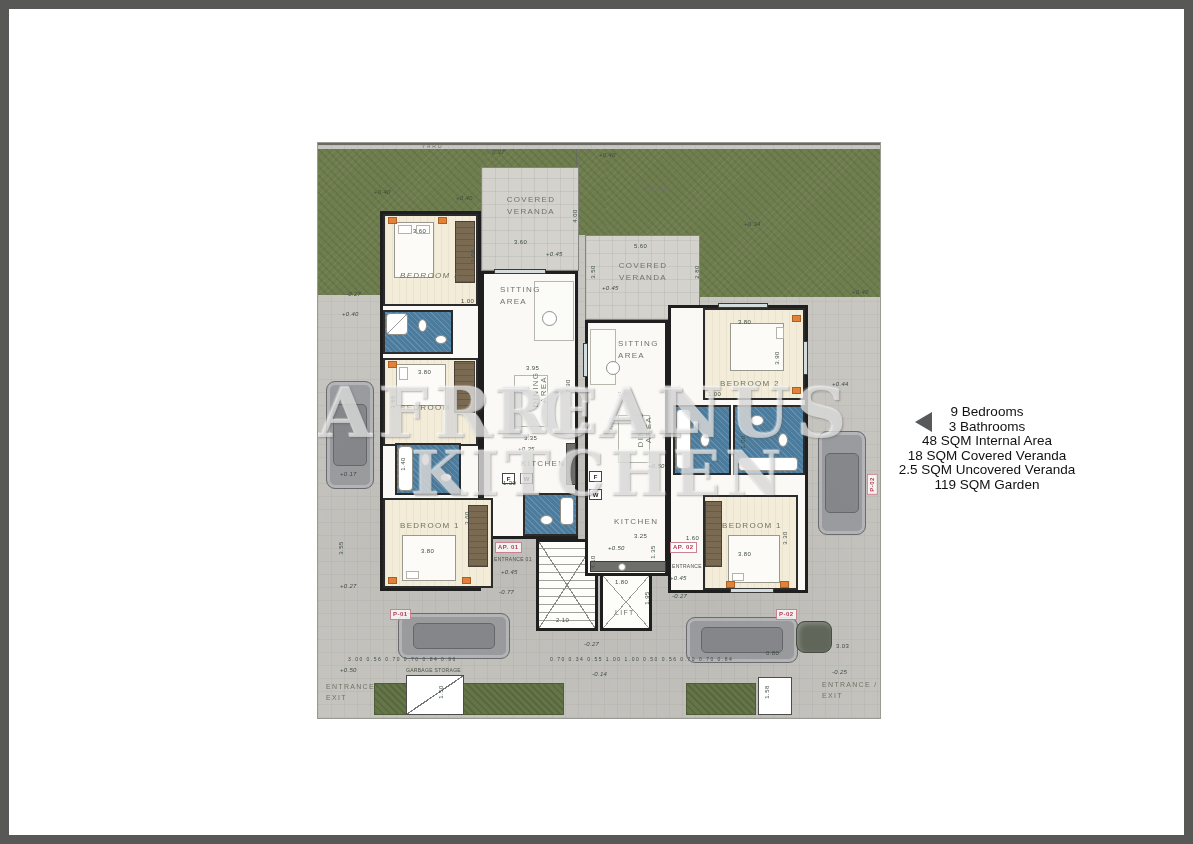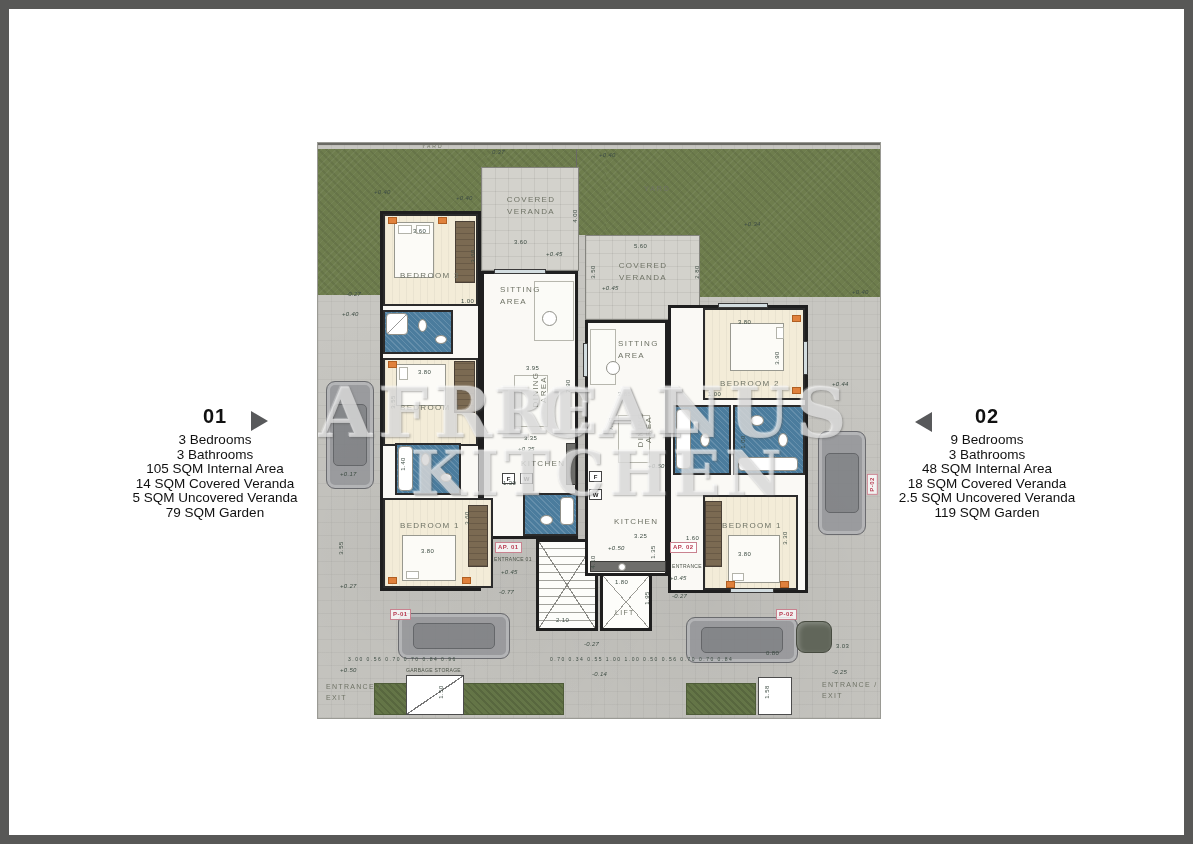--- a/index.html
+++ b/index.html
@@ -73,33 +73,22 @@
   .wm .l1{font-size:70px;letter-spacing:6px;line-height:64px;display:block;transform:scaleY(0.98);}
   .wm .l2{font-size:62px;letter-spacing:5px;line-height:62px;display:block;}
   .bline{background:#6a6a64;}
 </style>
 </head>
 <body>
 
 <div class="canvas">
 
 
-  <div class="unit" style="left:116px;top:396px;">
-    <div class="num">01</div>
-    <div class="tri right" style="left:126px;top:6px;"></div>
-    <div class="spec">3 Bedrooms</div>
-    <div class="spec">3 Bathrooms</div>
-    <div class="spec">105 SQM Internal Area</div>
-    <div class="spec">14 SQM Covered Veranda</div>
-    <div class="spec">5 SQM Uncovered Veranda</div>
-    <div class="spec">79 SQM Garden</div>
-  </div>
 
   <div class="unit" style="left:888px;top:396px;">
-    <div class="num">02</div>
     <div class="tri left" style="left:18px;top:7px;"></div>
     <div class="spec">9 Bedrooms</div>
     <div class="spec">3 Bathrooms</div>
     <div class="spec">48 SQM Internal Area</div>
     <div class="spec">18 SQM Covered Veranda</div>
     <div class="spec">2.5 SQM Uncovered Veranda</div>
     <div class="spec">119 SQM Garden</div>
   </div>
 
   <div class="plan">
@@ -122,21 +111,21 @@
     <div class="white-field" style="left:62px;top:68px;width:101px;height:380px;"></div>
     <div class="white-field" style="left:163px;top:128px;width:97px;height:268px;"></div>
 
     <div class="floor-cream" style="left:65px;top:71px;width:95px;height:92px;"></div>
     <div class="bed" style="left:76px;top:79px;width:40px;height:56px;"></div>
     <div class="pillow" style="left:80px;top:82px;width:14px;height:9px;"></div>
     <div class="pillow" style="left:98px;top:82px;width:14px;height:9px;"></div>
     <div class="wardrobe" style="left:137px;top:78px;width:20px;height:62px;"></div>
     <div class="osq" style="left:70px;top:74px;"></div>
     <div class="osq" style="left:120px;top:74px;"></div>
-    <div class="roomlbl" style="left:82px;top:128px;">BEDROOM 3</div>
+    <div class="roomlbl" style="left:82px;top:128px;font-style:italic;">BEDROOM 3</div>
     <div class="dim" style="left:95px;top:85px;">3.60</div>
     <div class="dim" style="left:148px;top:110px;transform:rotate(-90deg);">3.60</div>
 
     <div class="bath" style="left:65px;top:167px;width:70px;height:44px;"></div>
     <div class="tub" style="left:68px;top:170px;width:22px;height:22px;background:linear-gradient(to bottom right,transparent 48%,#999 48% 52%,transparent 52%),#fff;"></div>
     <div class="roundf" style="left:100px;top:176px;width:9px;height:13px;"></div>
     <div class="roundf" style="left:117px;top:192px;width:12px;height:9px;"></div>
     <div class="dim" style="left:143px;top:155px;">1.00</div>
 
     <div class="floor-cream" style="left:65px;top:215px;width:95px;height:88px;"></div>

